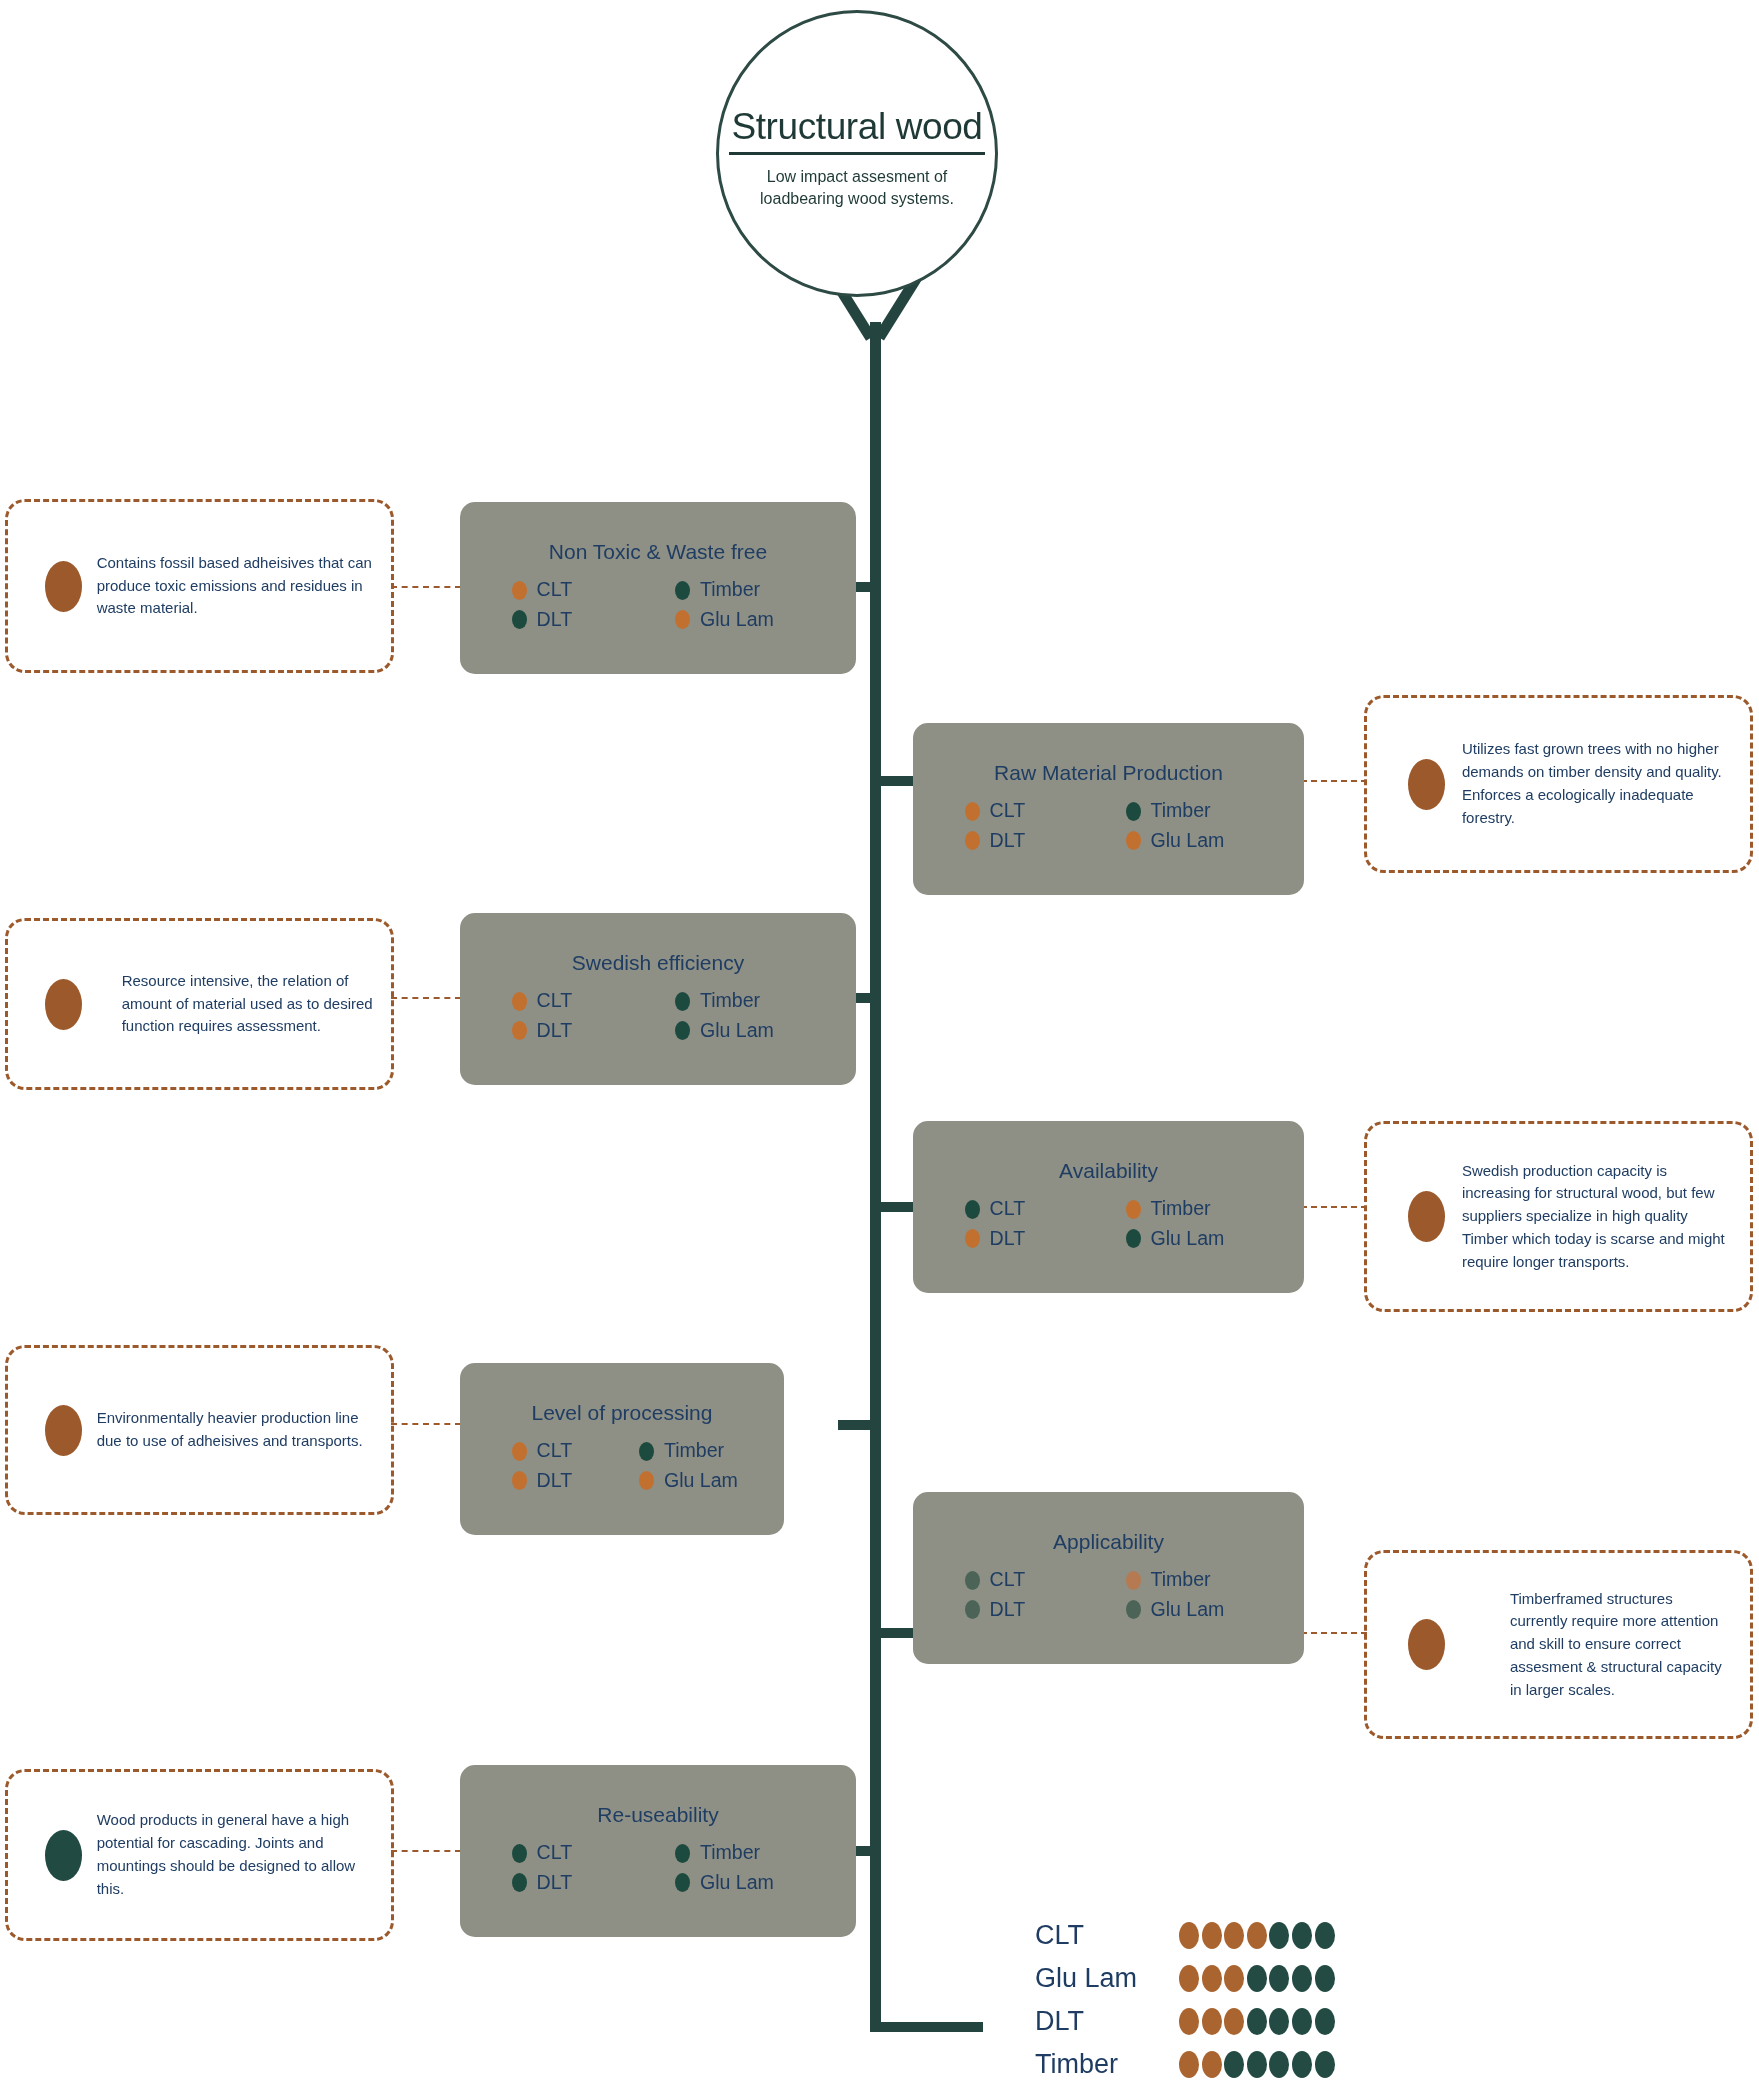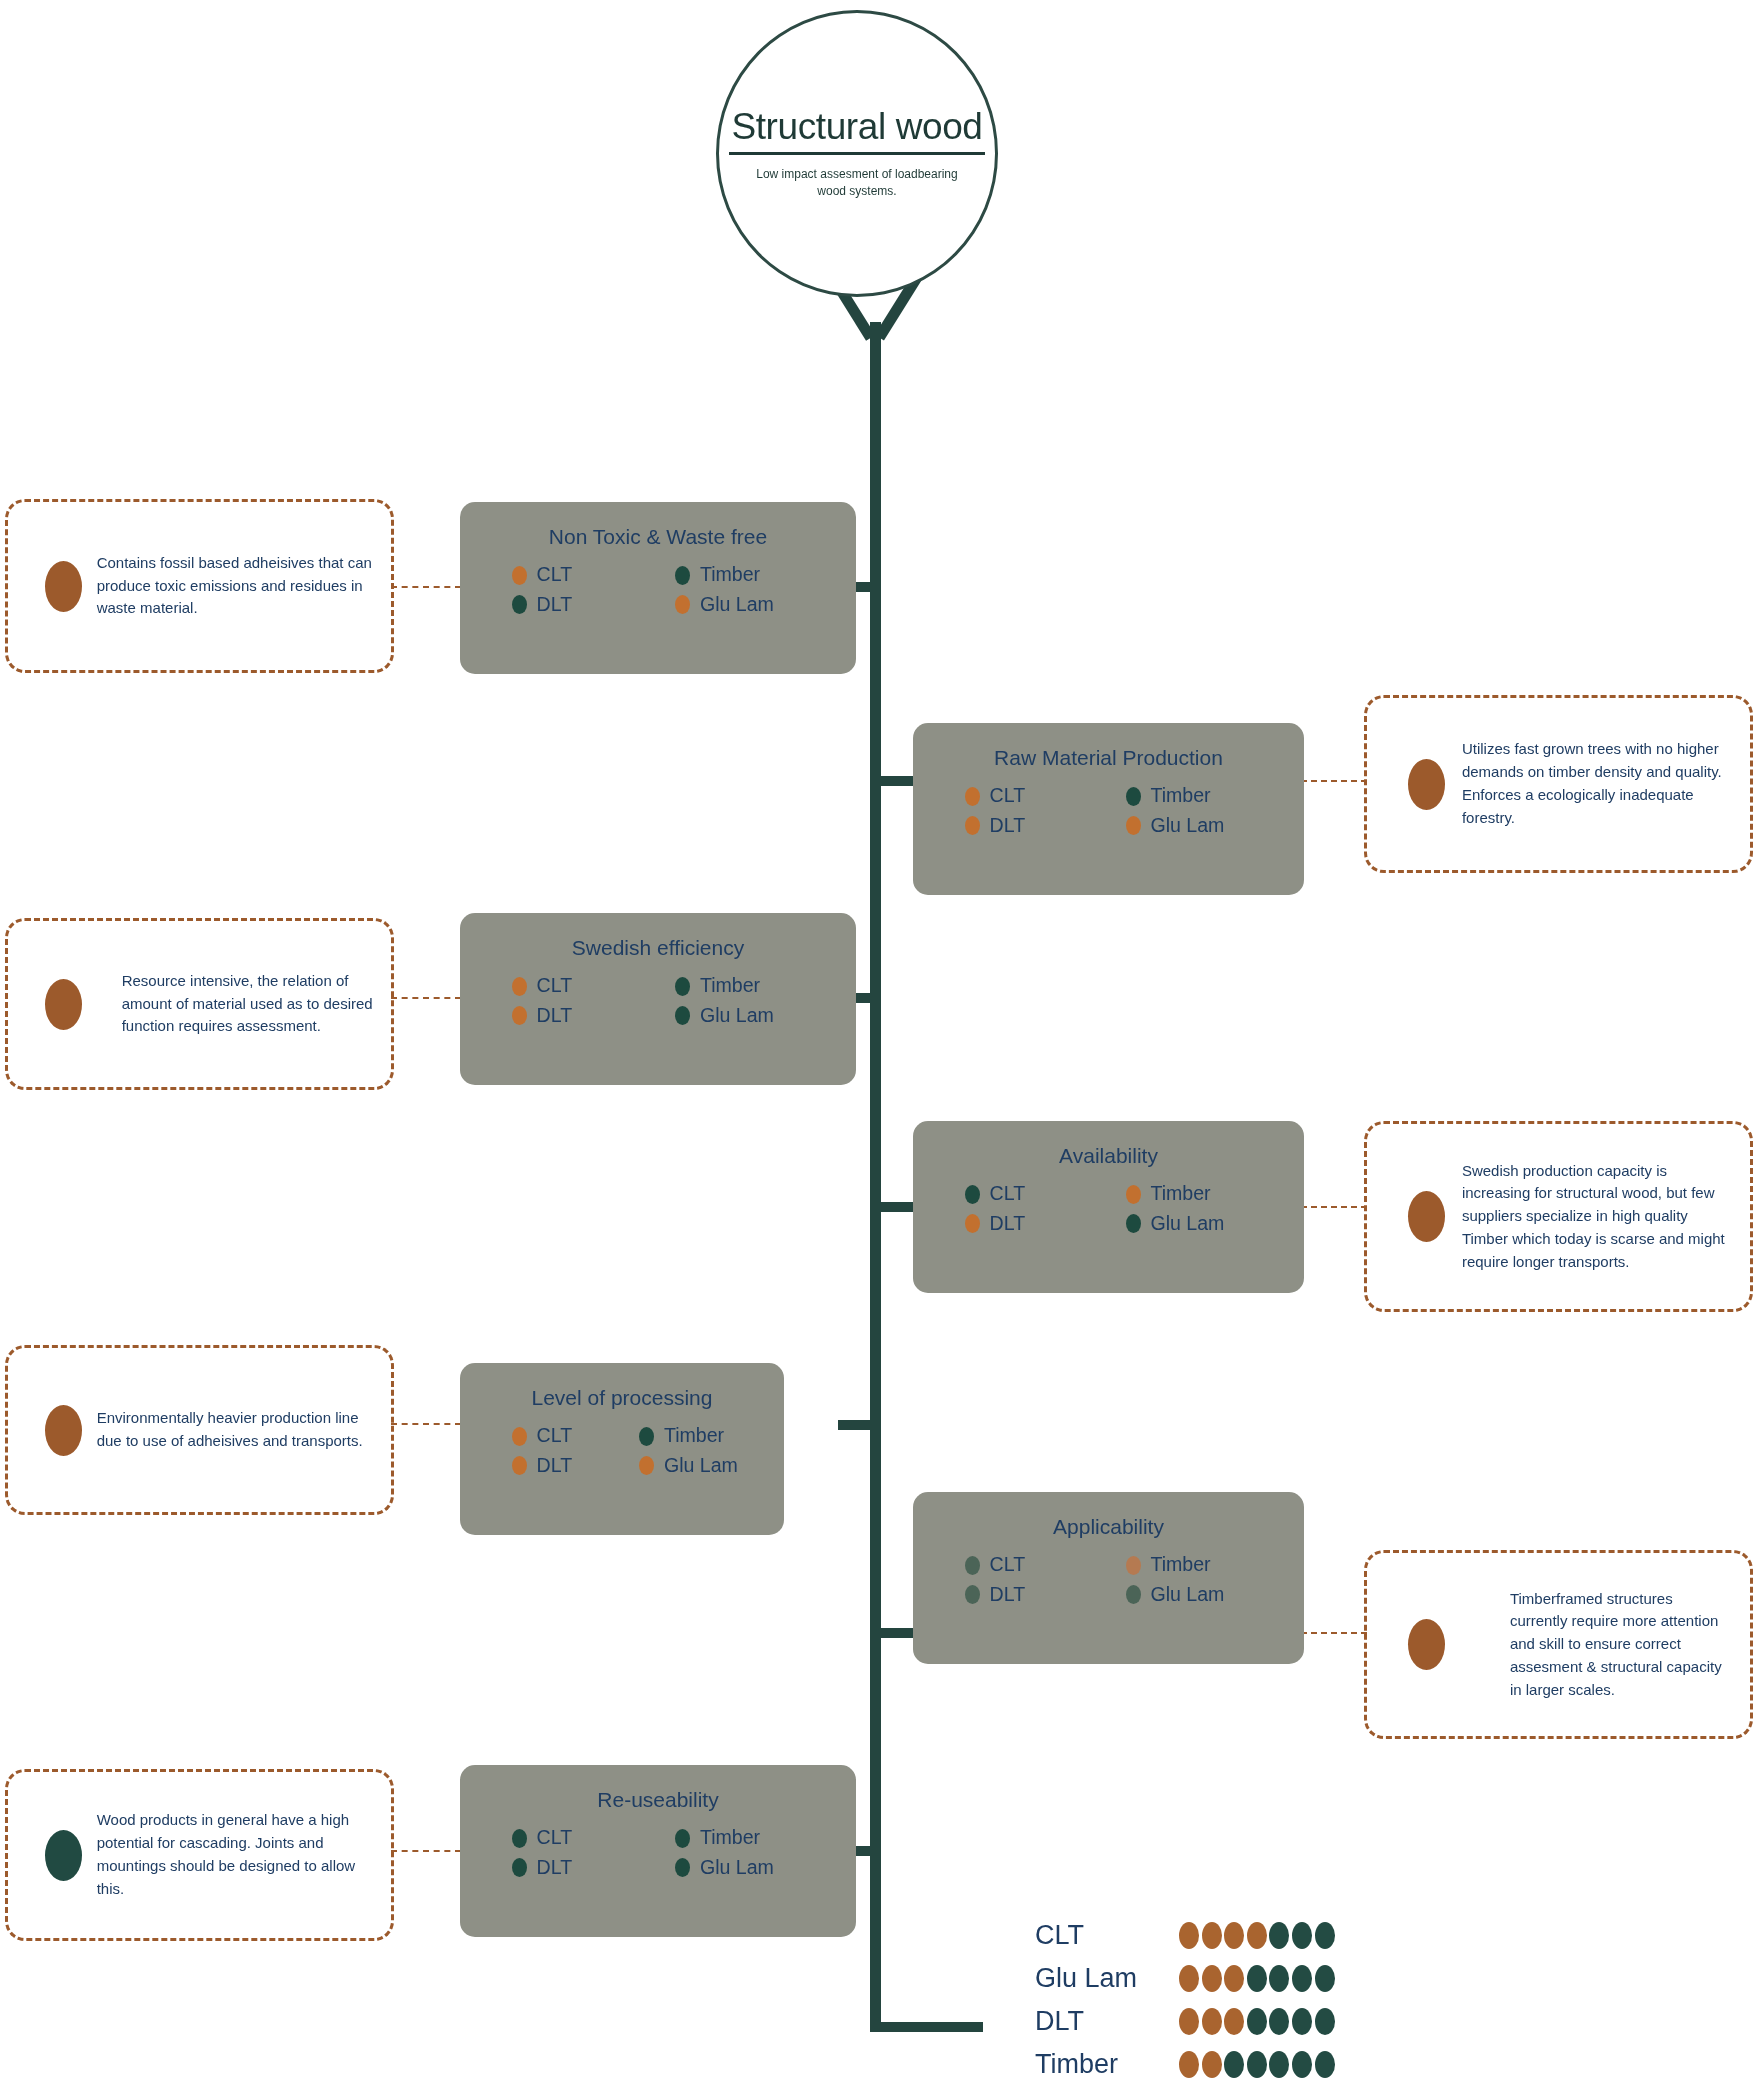--- a/index.html
+++ b/index.html
@@ -36,21 +36,21 @@
     color:#1f3a36;
     letter-spacing:-0.4px;
     line-height:1;
     border-bottom:3.9px solid #1f3a36;
     padding:0 2.6px 7px 2.6px;
     white-space:nowrap;
     font-weight:400;
   }
   .root-sub{
     margin-top:11.3px;
-    font-size:12px;
+    font-size:16px;
     line-height:1.38;
     color:#1f3a36;
     text-align:center;
     width:217px;
   }
 
   
   .trunk{
     position:absolute;
     background:#24453f;
@@ -74,21 +74,21 @@
   .branch.right{ left:878px; width:126px; }
   .foot{ position:absolute; left:870px; top:2022px; width:113px; height:10.4px; background:#24453f; z-index:1;}
 
   
   .card{
     position:absolute;
     background:#8e9086;
     border-radius:15px;
     z-index:3;
     box-sizing:border-box;
-    padding-top:24px;
+    padding-top:39px;
   }
   .card-title{
     text-align:center;
     color:#1f3d63;
     font-size:21px;
     line-height:1.05;
     margin-bottom:17.4px;
     font-weight:400;
   }
   .dot-grid{

